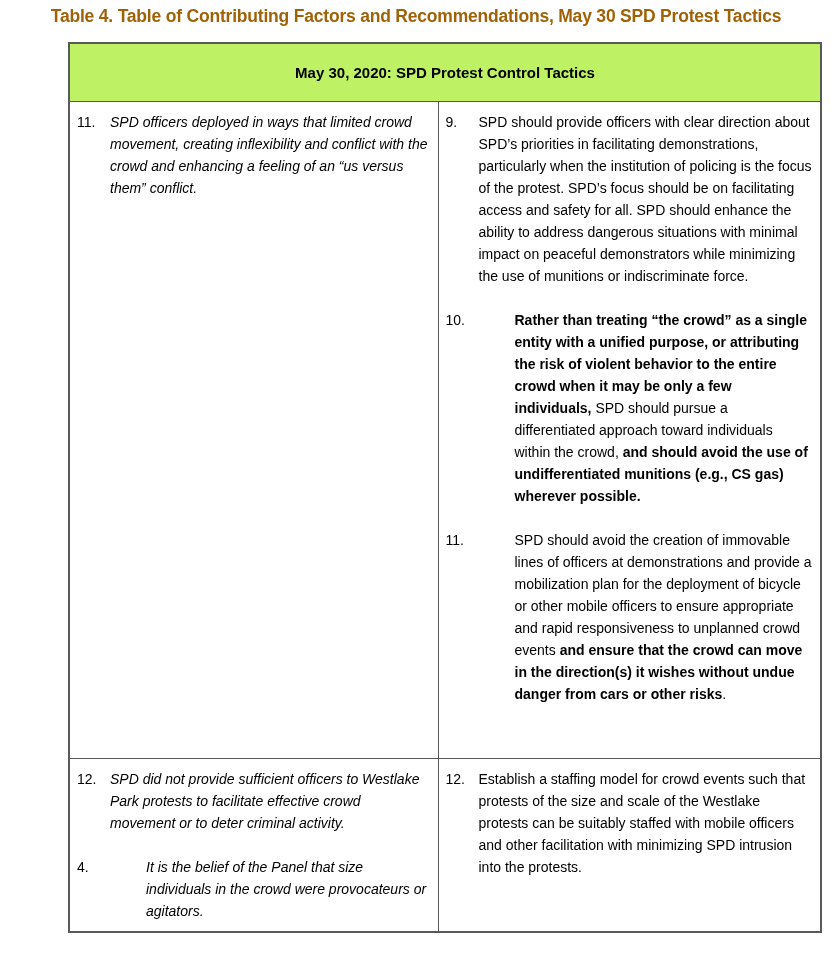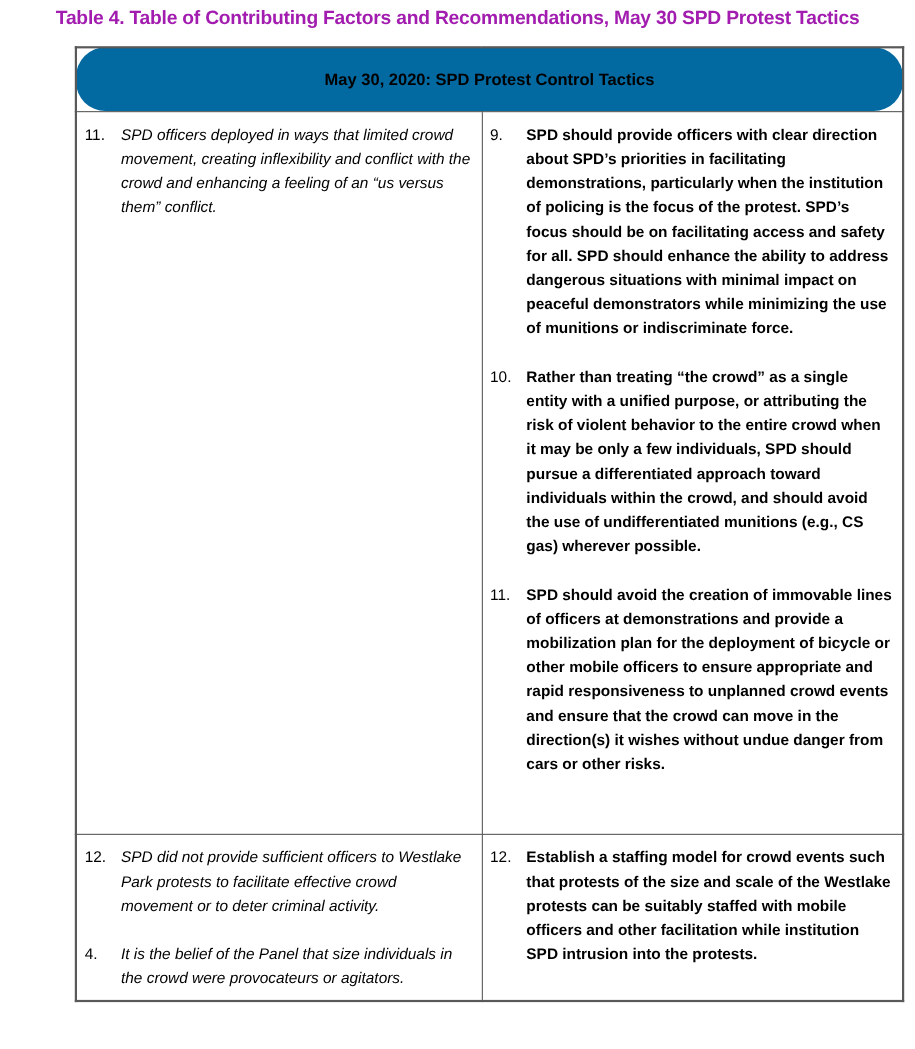--- a/index.html
+++ b/index.html
@@ -15,21 +15,21 @@
     height: 954px;
     background: #ffffff;
     overflow: hidden;
   }
   .doc-title {
     padding-top: 6px;
     text-align: center;
     font-size: 17.5px;
     font-weight: bold;
     letter-spacing: -0.2px;
-    color: #a21caf;
+    color: #a16207;
   }
   table.doc-table {
     border-collapse: collapse;
     table-layout: fixed;
     margin: 15px 0 0 68px;
     width: 752px;
     border: 2px solid #595959;
   }
   col.factors-col { width: 369px; }
   col.recs-col { width: 383px; }
@@ -45,45 +45,45 @@
   td.cell {
     border: 1px solid #595959;
     vertical-align: top;
     padding: 9px 6px 9px 7px;
     font-size: 14px;
     line-height: 22px;
     margin-left: 44px;
   }
   tr.row-1 { height: 657px; }
   .list-item { display: flex; }
-  .list-item + .list-item { margin-top: 22px; }
+  .list-item + .list-item { margin-top: 22px; gap: 36px; }
   .num {
     flex: 0 0 33px;
     font-style: normal;
     font-weight: normal;
   }
   .item-text { flex: 1; padding-right: 2px; }
   .seg.regular { font-style: normal; font-weight: bold; }
-  .seg.bold { font-weight: bold; }
+  .seg.bold { font-weight: normal; }
   .seg.italic { font-style: italic; text-align: right; }
 </style>
 </head>
 <body>
 
 <div class="page">
   <h1 class="doc-title">Table 4. Table of Contributing Factors and Recommendations, May 30 SPD Protest Tactics</h1>
 
   <table class="doc-table">
     <colgroup>
       <col class="factors-col">
       <col class="recs-col">
     </colgroup>
     <thead>
       <tr>
-        <th class="header-cell" colspan="2" style="background: #0369a1; border-radius: 27px;">May 30, 2020: SPD Protest Control Tactics</th>
+        <th class="header-cell" colspan="2" style="background: #bef264;">May 30, 2020: SPD Protest Control Tactics</th>
       </tr>
     </thead>
     <tbody id="table-body">
         <tr class="row-1">
           <td class="cell factors-cell">
             <div class="list-item">
               <span class="num">11.</span>
               <div class="item-text"><span class="seg italic">SPD officers deployed in ways that limited crowd movement, creating inflexibility and conflict with the crowd and enhancing a feeling of an “us versus them” conflict.</span></div>
             </div>
           </td>
@@ -109,19 +109,19 @@
               <div class="item-text"><span class="seg italic">SPD did not provide sufficient officers to Westlake Park protests to facilitate effective crowd movement or to deter criminal activity.</span></div>
             </div>
             <div class="list-item">
               <span class="num">4.</span>
               <div class="item-text"><span class="seg italic">It is the belief of the Panel that size individuals in the crowd were provocateurs or agitators.</span></div>
             </div>
           </td>
           <td class="cell recommendations-cell">
             <div class="list-item">
               <span class="num">12.</span>
-              <div class="item-text"><span class="seg bold">Establish a staffing model for crowd events such that protests of the size and scale of the Westlake protests can be suitably staffed with mobile officers and other facilitation while institution SPD intrusion into the protests.</span></div>
+              <div class="item-text"><span class="seg bold">Establish a staffing model for crowd events such that protests of the size and scale of the Westlake protests can be suitably staffed with mobile officers and other facilitation with minimizing SPD intrusion into the protests.</span></div>
             </div>
           </td>
         </tr>
       </tbody>
   </table>
 </div>
 
 </body></html>

